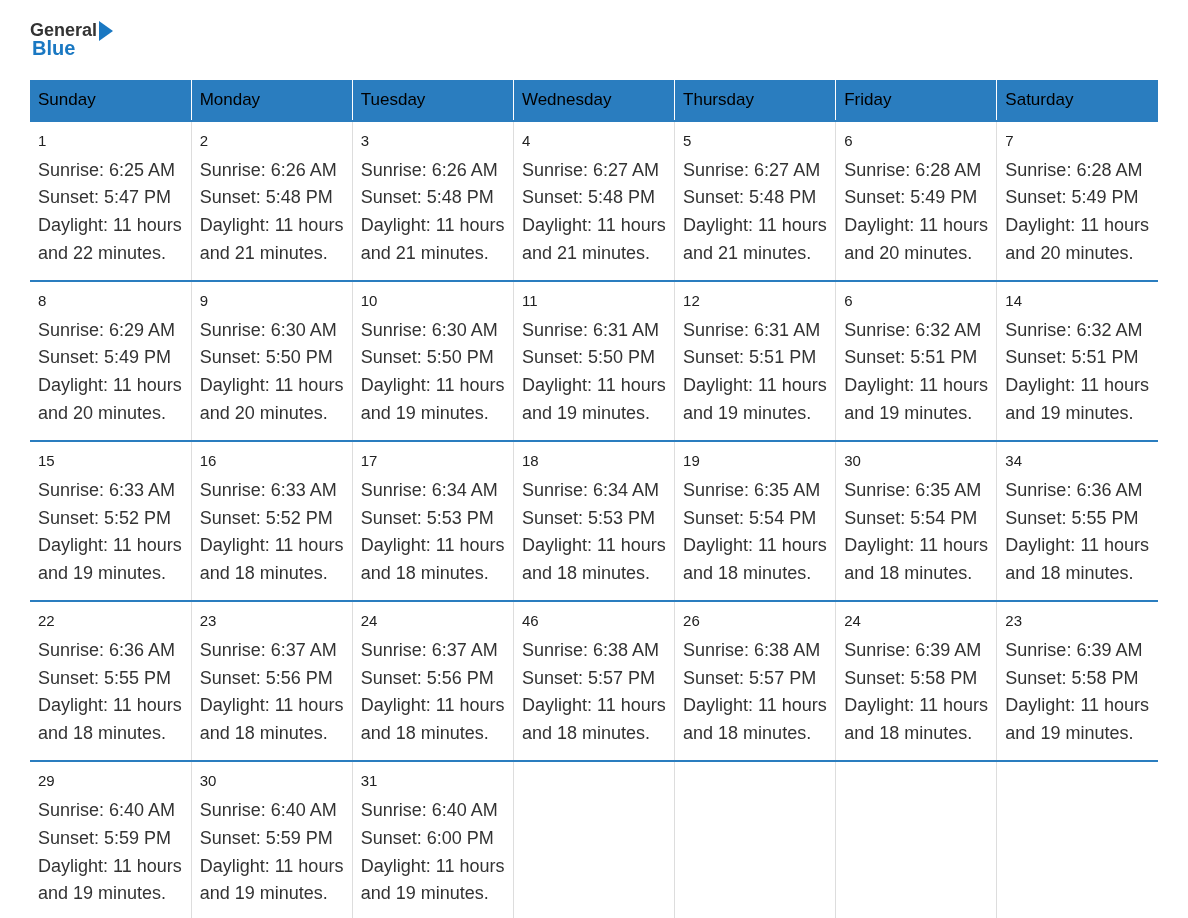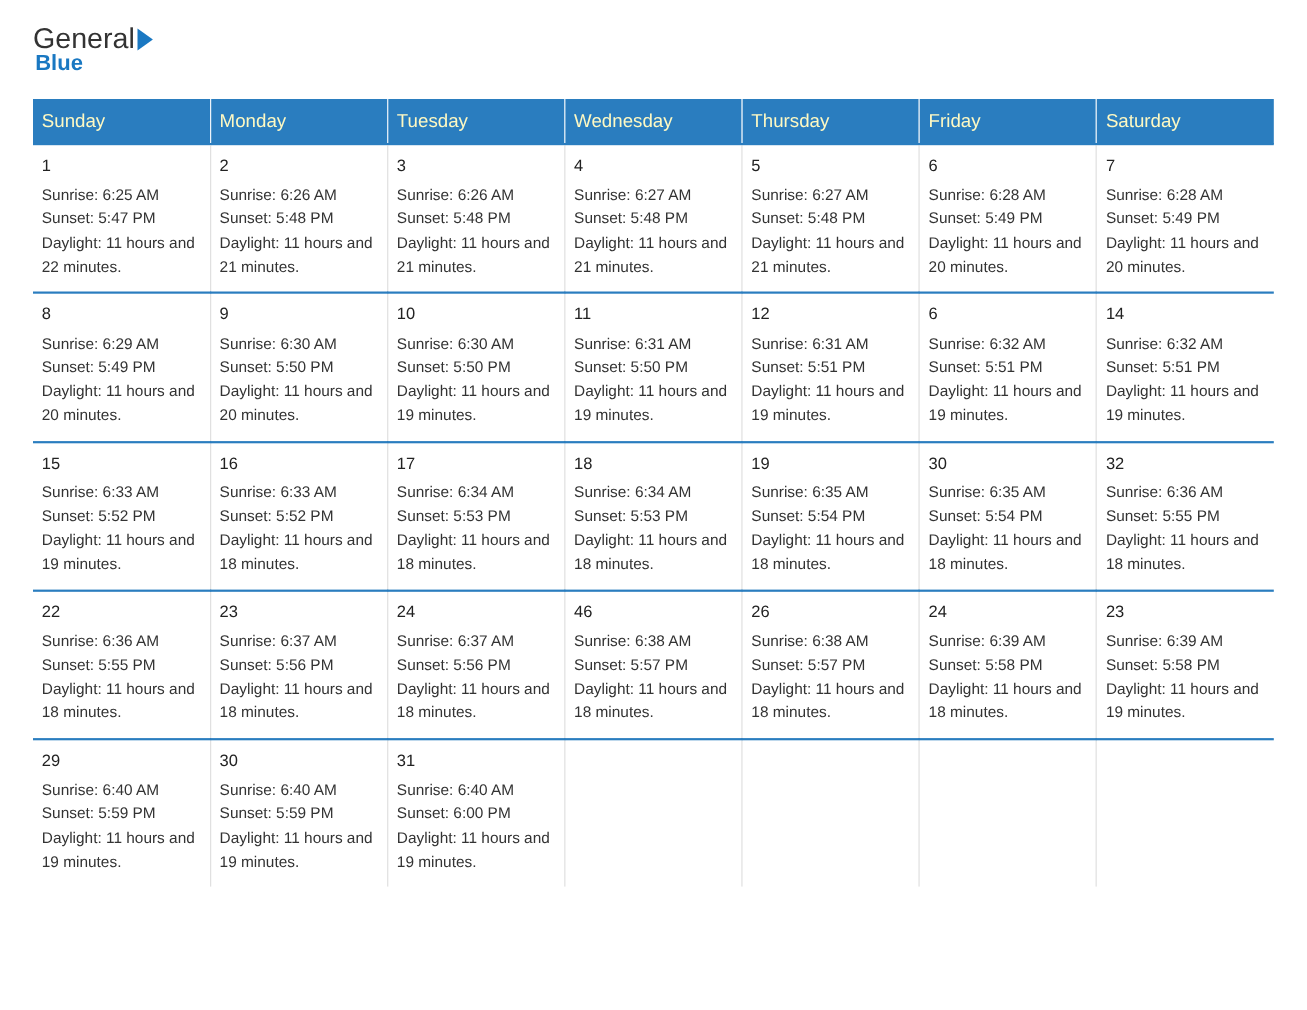--- a/index.html
+++ b/index.html
@@ -17,22 +17,22 @@
       margin-bottom: 20px;
     }
     .logo {
       display: flex;
       flex-direction: column;
       align-items: flex-start;
     }
     .logo-text {
       display: flex;
       align-items: center;
-      font-size: 26px;
-      font-weight: normal;
+      font-size: 18px;
+      font-weight: bold;
       color: #333;
     }
     .logo-general { color: #333; }
     .logo-arrow {
       display: inline-block;
       width: 0;
       height: 0;
       border-left: 14px solid #1a78c2;
       border-top: 10px solid transparent;
       border-bottom: 10px solid transparent;
@@ -62,21 +62,21 @@
       color: #444;
       margin-top: 4px;
     }
     table {
       width: 100%;
       border-collapse: collapse;
       table-layout: fixed;
     }
     thead tr th {
       background-color: #2a7dbf;
-      color: #fef9c3;
+      color: #000000;
       padding: 10px 8px;
       text-align: left;
       font-size: 17px;
       font-weight: normal;
       border-right: 1px solid #fff;
     }
     thead tr th:last-child {
       border-right: none;
     }
     tbody tr {
@@ -95,21 +95,21 @@
       border-right: none;
     }
     .day-num {
       font-size: 15px;
       font-weight: normal;
       color: #222;
       display: block;
       margin-bottom: 4px;
     }
     .day-info {
-      font-size: 14px;
+      font-size: 18px;
       color: #333;
       line-height: 1.55;
     }
     .empty-cell {
       background: #fff;
     }
   </style>
 </head>
 <body>
 
@@ -219,21 +219,21 @@
         </td>
         <td>
           <span class="day-num">19</span>
 <div class="day-info">Sunrise: 6:35 AM<br>Sunset: 5:54 PM<br>Daylight: 11 hours and 18 minutes.</div>
         </td>
         <td>
           <span class="day-num">30</span>
 <div class="day-info">Sunrise: 6:35 AM<br>Sunset: 5:54 PM<br>Daylight: 11 hours and 18 minutes.</div>
         </td>
         <td>
-          <span class="day-num">32</span>
+          <span class="day-num">34</span>
 <div class="day-info">Sunrise: 6:36 AM<br>Sunset: 5:55 PM<br>Daylight: 11 hours and 18 minutes.</div>
         </td>
       </tr>
       <tr>
         <td>
           <span class="day-num">22</span>
 <div class="day-info">Sunrise: 6:36 AM<br>Sunset: 5:55 PM<br>Daylight: 11 hours and 18 minutes.</div>
         </td>
         <td>
           <span class="day-num">23</span>

